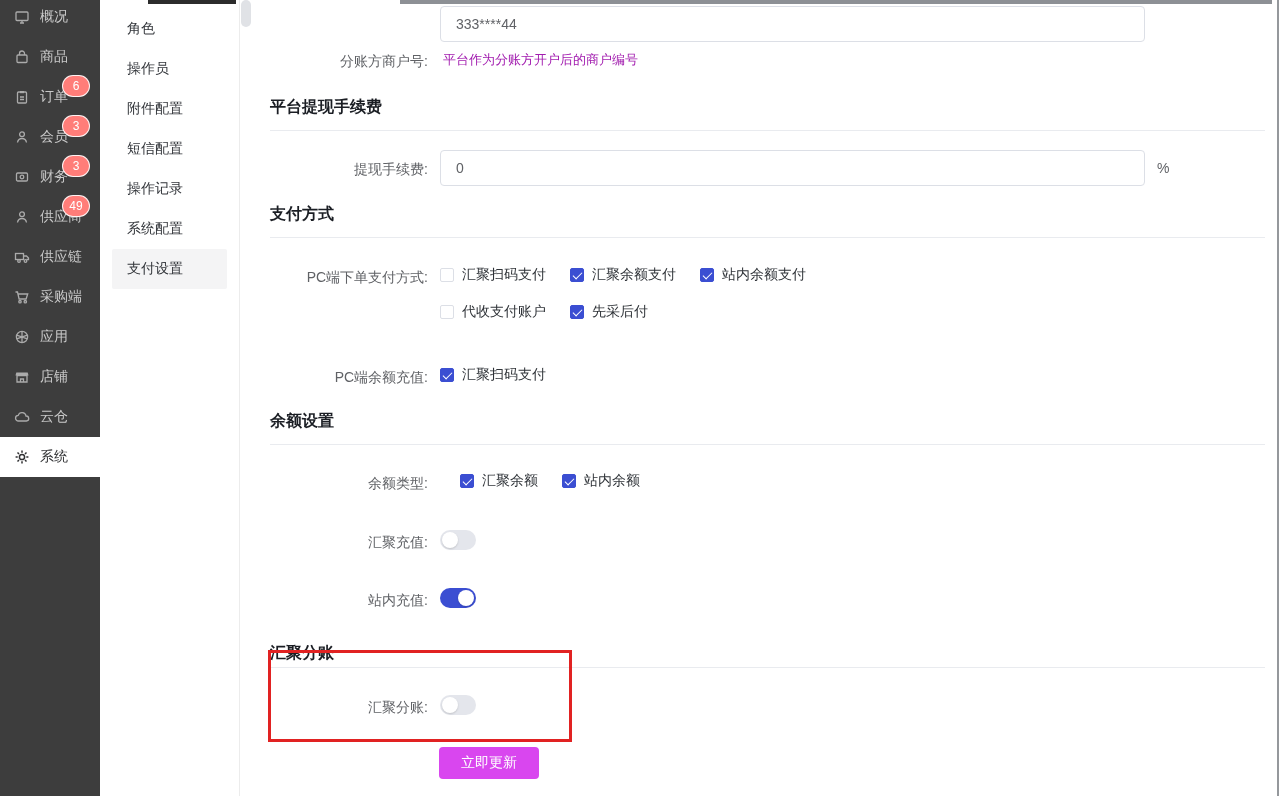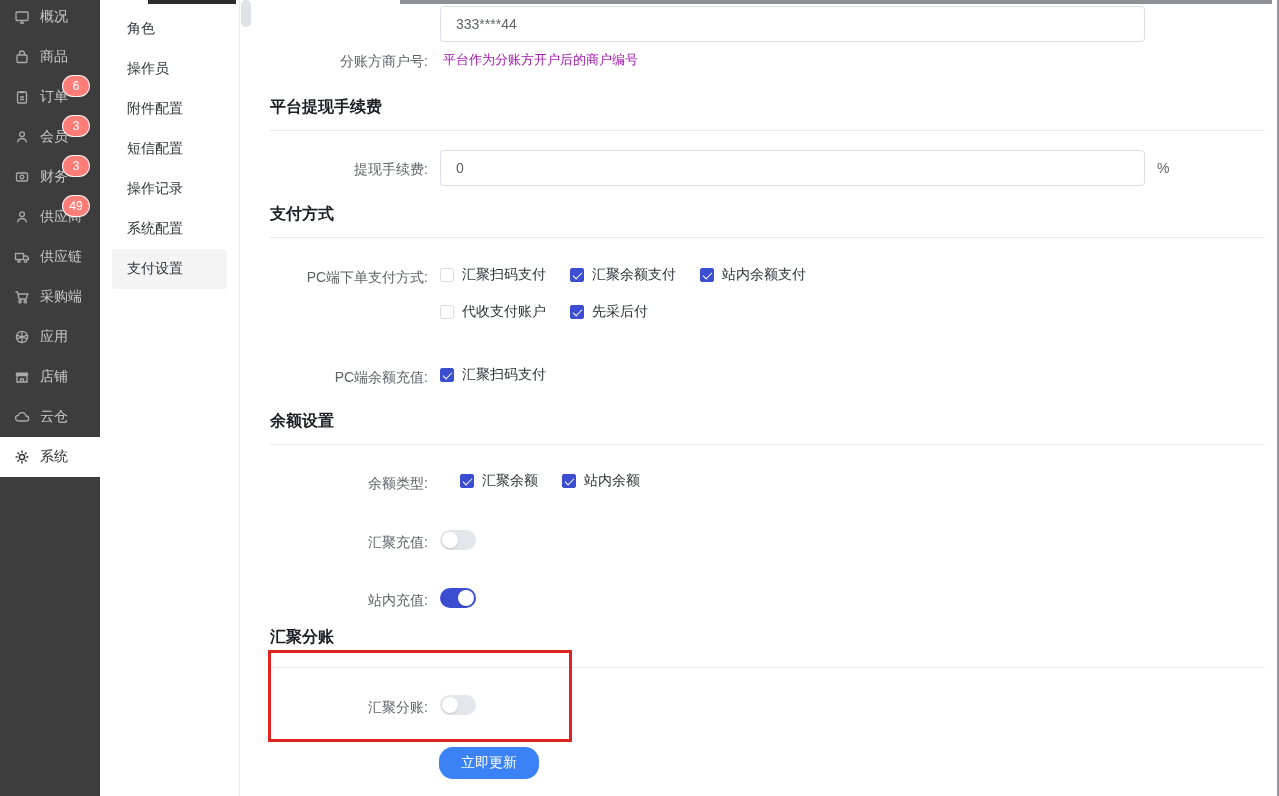--- a/index.html
+++ b/index.html
@@ -49,22 +49,22 @@
   .cb .cb-label{font-size:14px;color:#2f3338;}
   
   .switch{position:absolute;width:36px;height:20px;border-radius:10px;background:#e4e6ec;cursor:pointer;}
   .switch .knob{position:absolute;left:2px;top:2px;width:16px;height:16px;border-radius:50%;background:#fff;
     box-shadow:0 1px 2px rgba(0,0,0,.15);transition:none;}
   .switch.on{background:#3b4ed2;}
   .switch.on .knob{left:auto;right:2px;}
   
   #red-box{position:absolute;left:28px;top:650px;width:298px;height:86px;border:3px solid #e12222;z-index:6;background:transparent;}
   
-  #submit-btn{position:absolute;left:199px;top:747px;width:100px;height:32px;background:#3b82f6;border:none;
-    border-radius:14px;color:#fff;font-size:14px;cursor:pointer;font-family:"Liberation Sans","DejaVu Sans",sans-serif;}
+  #submit-btn{position:absolute;left:199px;top:747px;width:100px;height:32px;background:#d946ef;border:none;
+    border-radius:4px;color:#fff;font-size:14px;cursor:pointer;font-family:"Liberation Sans","DejaVu Sans",sans-serif;}
   
   #strip-dark{position:absolute;left:148px;top:0;width:88px;height:4px;background:#2c2c2c;z-index:9;}
   #strip-gray{position:absolute;left:400px;top:0;width:872px;height:4px;background:#8d9095;z-index:9;}
   #edge-line{position:absolute;right:0;top:0;width:2px;height:796px;background:#95989c;z-index:9;}
   #scroll-thumb{position:absolute;left:241px;top:0;width:10px;height:27px;background:#e0e2e6;border-radius:5px;z-index:7;}
 </style>
 </head>
 <body>
 
 <div id="sidebar">
@@ -295,21 +295,21 @@
   <div class="f-label" style="top:533px;">汇聚充值:</div>
   <div class="switch" style="left:200px;top:530px;">
     <div class="knob"></div>
   </div>
 
   <div class="f-label" style="top:591px;">站内充值:</div>
   <div class="switch on" style="left:200px;top:588px;">
     <div class="knob"></div>
   </div>
 
-  <div class="sec-h" style="top:627px;">汇聚分账</div>
+  <div class="sec-h" style="top:643px;">汇聚分账</div>
   <div class="sec-div" style="top:667px;"></div>
 
   <div id="red-box"></div>
 
   <div class="f-label" style="top:698px;">汇聚分账:</div>
   <div class="switch" style="left:200px;top:695px;">
     <div class="knob"></div>
   </div>
 
   <button id="submit-btn">立即更新</button>

